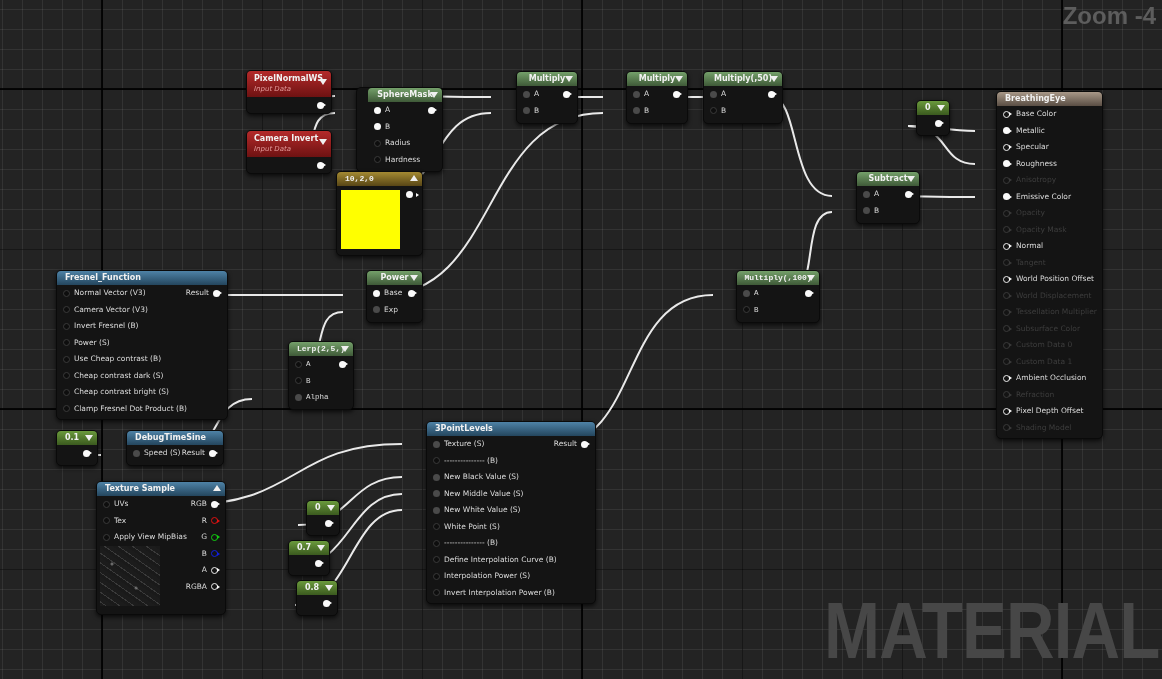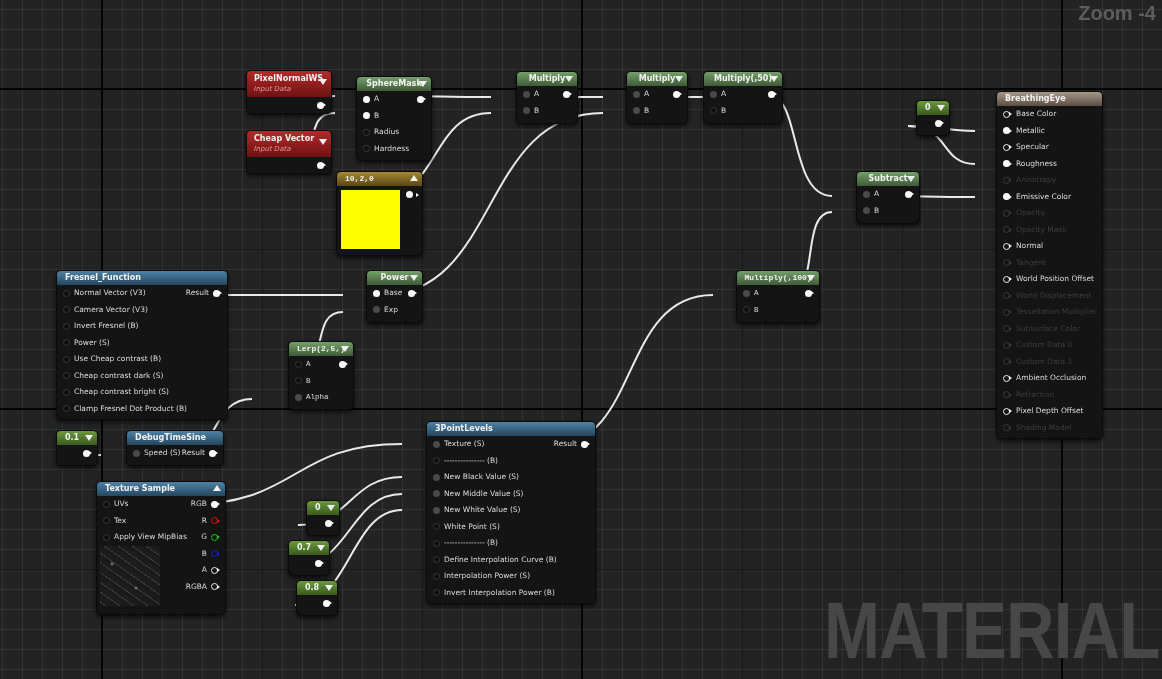--- a/index.html
+++ b/index.html
@@ -32,21 +32,21 @@
       linear-gradient(to bottom, rgba(0,0,0,0.85) 2px, transparent 2px);
     background-size:480px 320px;
     background-position:101px 88px;
   }
   #wires { position:absolute; left:0; top:0; width:1162px; height:679px; pointer-events:none; }
   #wires path { fill:none; stroke:#e9e9e9; stroke-width:2; }
 
   .zoom-label {
     position:absolute; right:6px; top:2px;
     font-family:"Liberation Sans", sans-serif; font-weight:bold;
-    font-size:20px; color:#5d5d5d;
+    font-size:24px; color:#5d5d5d;
   }
   .watermark {
     position:absolute; left:824px; top:585px;
     font-family:"Liberation Sans", sans-serif; font-weight:bold;
     font-size:80px; letter-spacing:-1px; color:#474747;
     transform:scaleX(0.84); transform-origin:left top;
   }
 
   .node {
     position:absolute;
@@ -152,33 +152,33 @@
   <div class="pin-row">
       <span class="pin-out">
         <span class="dot conn"></span>
         <span class="nub"></span>
       </span>
     </div>
 </div>
 
 <div class="node" style="left:214px;top:130px;width:84px;height:42px;">
   <div class="node-header hdr-red">
-    <span>Cheap Vector</span>
+    <span>Camera Invert</span>
     <span class="hdr-sub">Input Data</span>
     <span class="arrow-down"></span>
   </div>
   <div class="pin-row">
       <span class="pin-out">
         <span class="dot conn"></span>
         <span class="nub"></span>
       </span>
     </div>
 </div>
 
-<div class="node" style="left:324px;top:76px;width:74px;height:83px;">
+<div class="node" style="left:324px;top:87px;width:74px;height:83px;padding-left:11px;">
   <div class="node-header hdr-green">
     <span>SphereMask</span>
     <span class="arrow-down"></span>
   </div>
   <div class="pin-row">
     <span class="pin-in">
         <span class="dot conn"></span>
         <span class="lbl">A</span>
       </span>
     <span class="pin-out">

